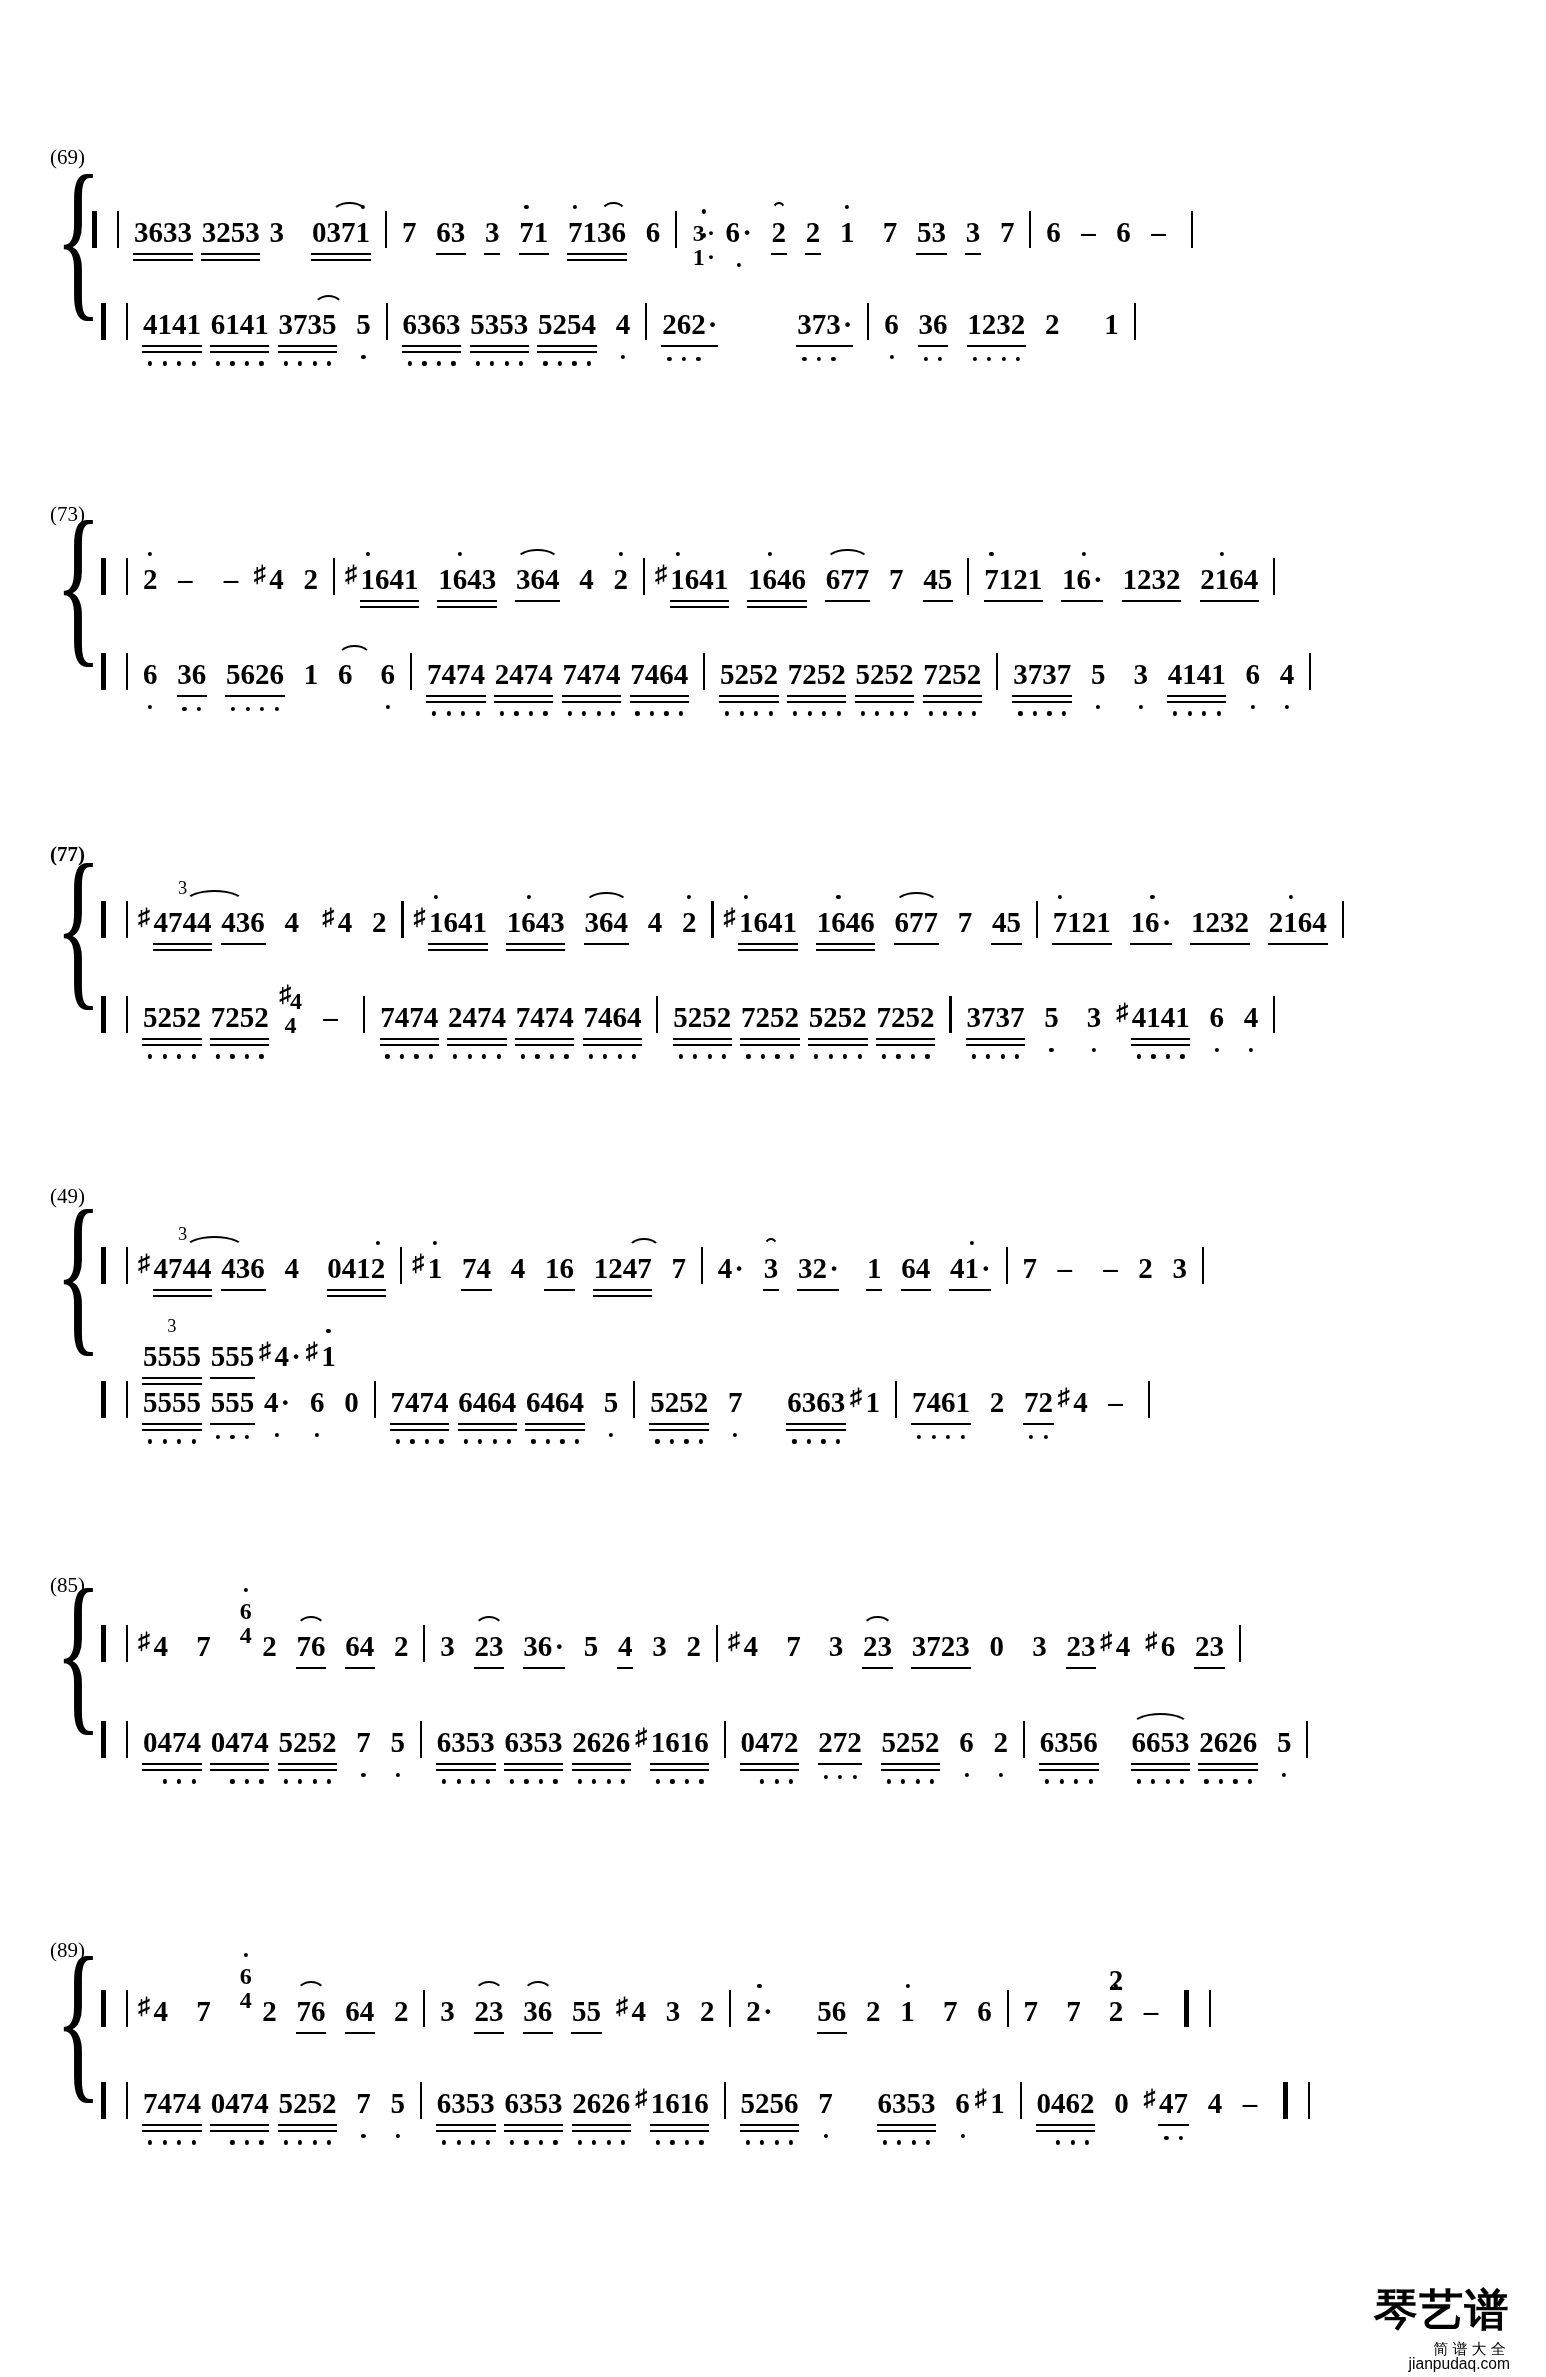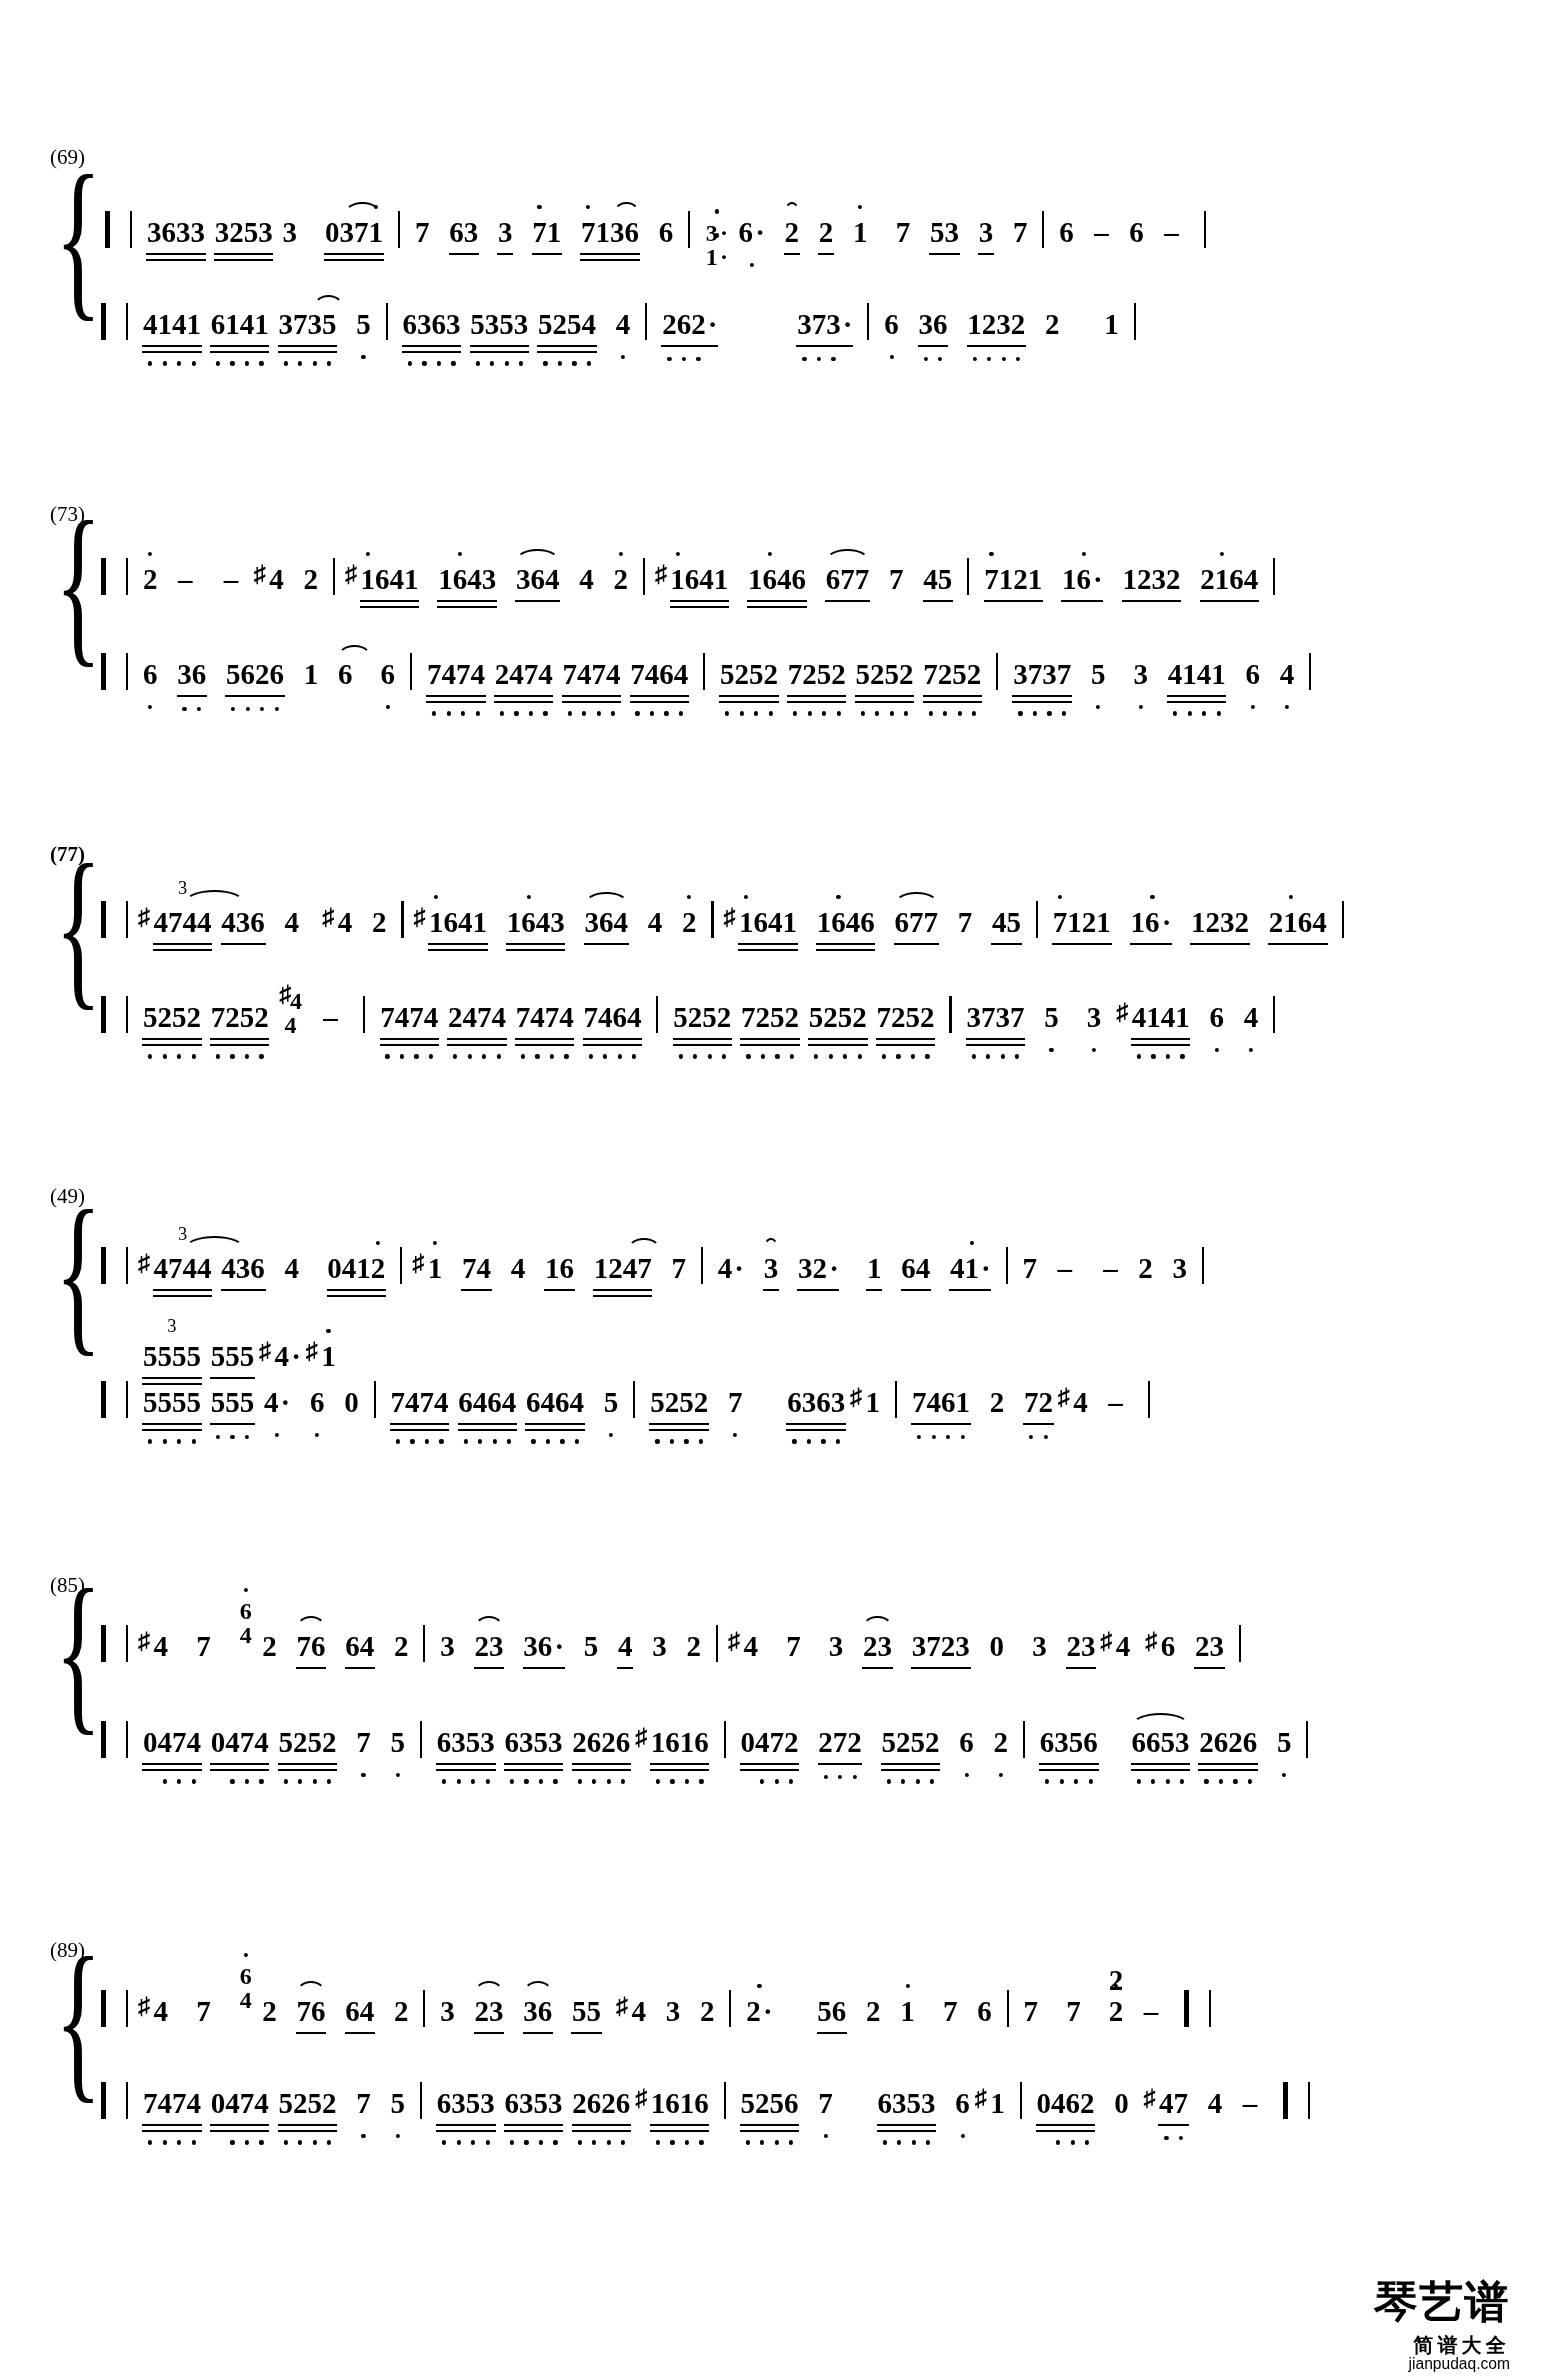--- a/index.html
+++ b/index.html
@@ -168,42 +168,41 @@
     text-align: right;
     color: #000;
     margin-top: 28px;
   }
   .wm-logo {
     font-size: 44px;
     font-weight: bold;
     letter-spacing: 1.4px;
   }
   .wm-sub {
-    font-size: 20px;
+    font-size: 15px;
     letter-spacing: 4.2px;
-    font-weight: bold;
   }
   .wm-url {
     position: absolute;
     right: 37px;
     bottom: 4.2px;
     font-size: 15.6px;
     font-family: "Liberation Sans", sans-serif;
   }
 </style>
 </head>
 <body>
 
 <div class="page">
 
   <div class="system">
     <div class="sys-label" style="top:145px;text-align:right;">(69)</div>
     <div class="brace" style="left:55px; top:149px;">{</div>
 
-    <div class="staff-line" style="left:95px; top:205px;">
+    <div class="staff-line" style="left:82px; top:205px;">
       <span class="barline thick"></span>
         <span class="barline"></span>
       <span class="grp u2"><span>3633</span></span>
       <span class="grp u2"><span>3253</span></span>
       <span class="grp">3</span>
         <span class="sp"></span>
       <span class="grp u2" style="position:relative;"><span class="slur" style="top:-14px; left:20px; right:2.8px;"></span><span>037</span><span class="dhi">1</span></span>
       <span class="barline"></span>
       <span class="grp">7</span>
         <span class="sp-sm"></span>

